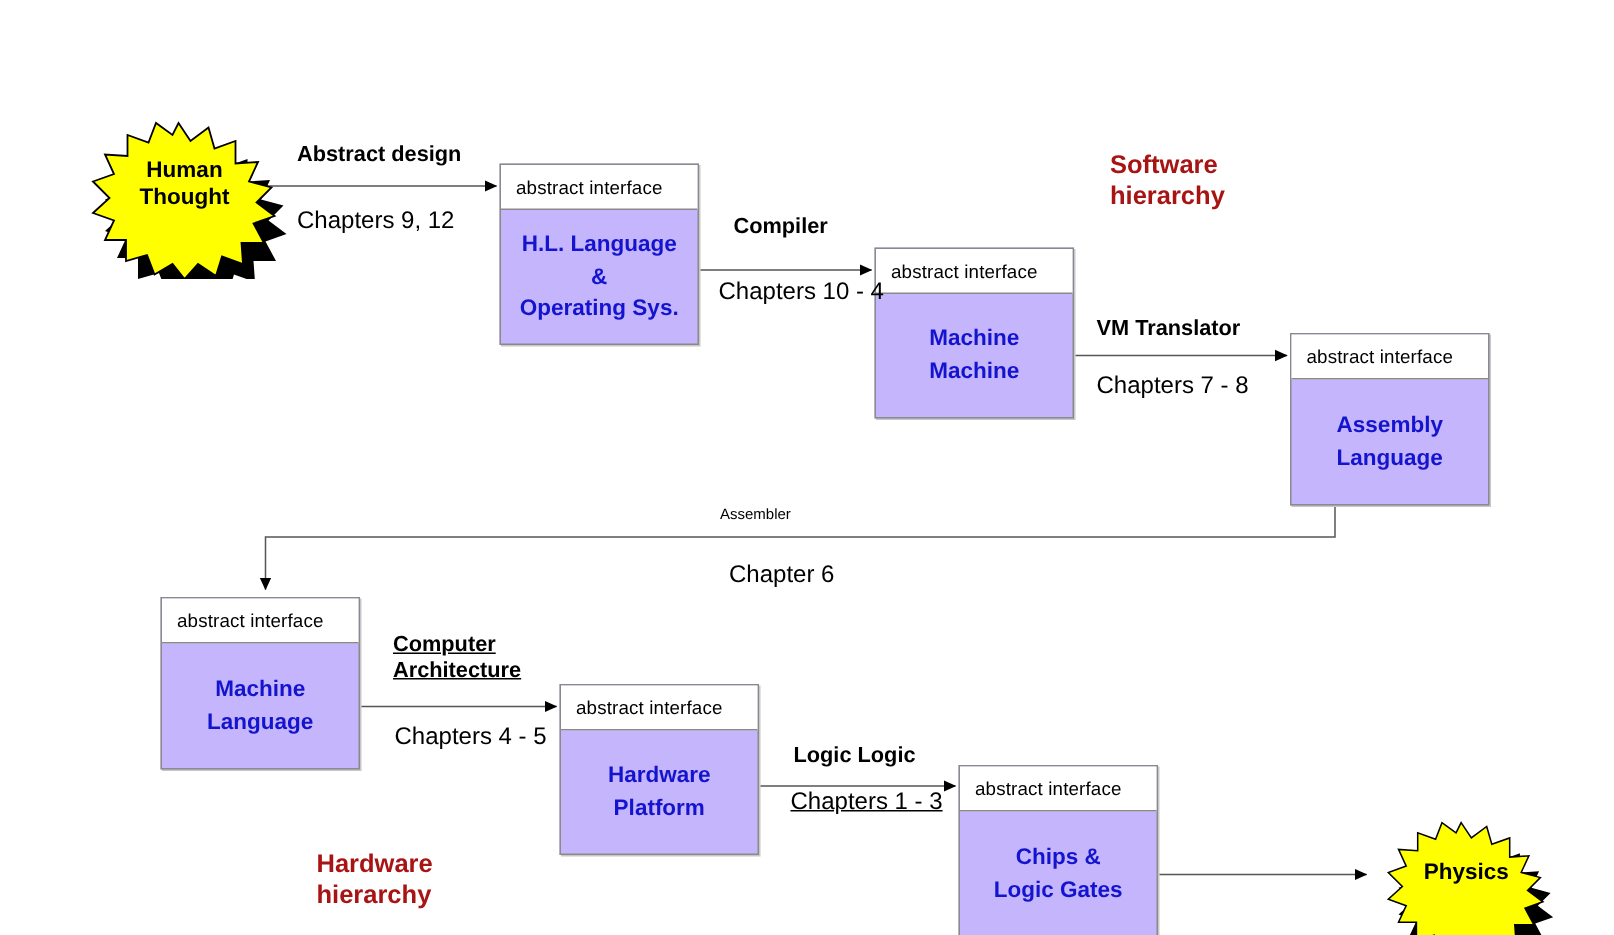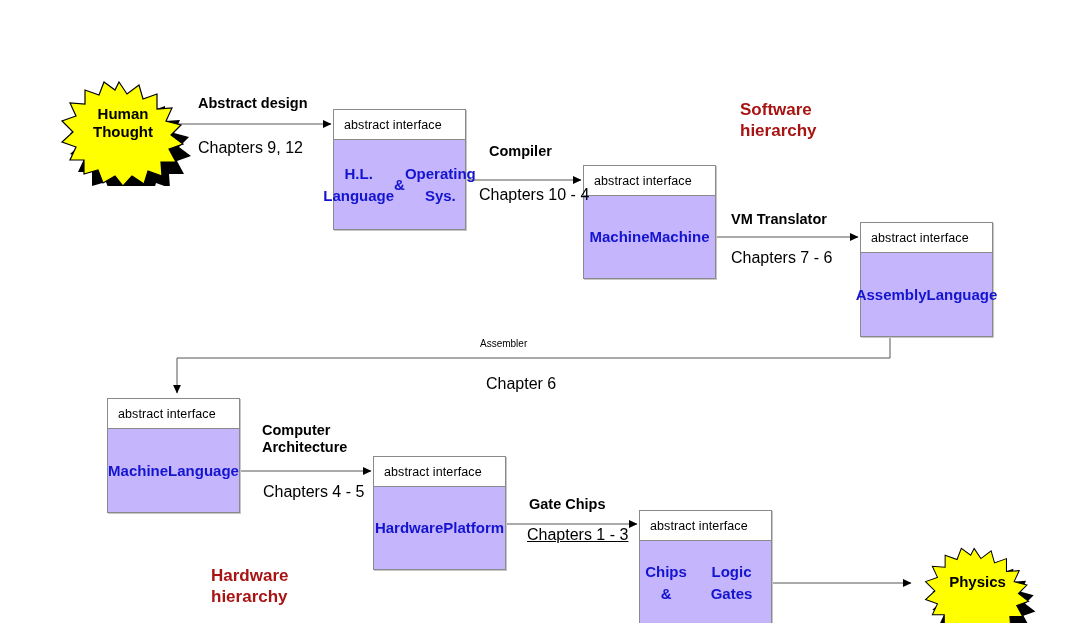--- a/index.html
+++ b/index.html
@@ -41,21 +41,21 @@
     display: flex;
     align-items: center;
     padding-left: 10px;
     font-size: 12.5px;
     color: #000000;
     letter-spacing: 0.1px;
   }
   .layer-box .body {
     height: calc(100% - 30px);
     display: flex;
-    flex-direction: row;
+    flex-direction: column;
     align-items: center;
     justify-content: center;
     color: #1414cf;
     font-weight: bold;
     font-size: 15px;
     line-height: 1.45;
     text-align: center;
   }
   .edge-label {
     position: absolute;
@@ -205,32 +205,32 @@
     </div>
   </div>
 
   <div class="edge-label" style="left:198px; top:63px;">Abstract design</div>
   <div class="edge-sub" style="left:198px; top:107px;">Chapters 9, 12</div>
 
   <div class="edge-label" style="left:489px; top:111px;">Compiler</div>
   <div class="edge-sub" style="left:479px; top:154px;">Chapters 10 - 4</div>
 
   <div class="edge-label" style="left:731px; top:179px;">VM Translator</div>
-  <div class="edge-sub" style="left:731px; top:217px;">Chapters 7 - 6</div>
+  <div class="edge-sub" style="left:731px; top:217px;">Chapters 7 - 8</div>
 
   <div class="edge-sub" style="left:480px; top:306px; font-size:10px;">Assembler</div>
   <div class="edge-sub" style="left:486px; top:343px;">Chapter 6</div>
 
-  <div class="edge-label" style="left:262px; top:390px;">
+  <div class="edge-label" style="left:262px; top:390px;text-decoration:underline;">
     <span>Computer</span><br>
     <span>Architecture</span>
   </div>
   <div class="edge-sub" style="left:263px; top:451px;">Chapters  4 - 5</div>
 
-  <div class="edge-label" style="left:529px; top:464px;">Gate Chips</div>
+  <div class="edge-label" style="left:529px; top:464px;">Logic Logic</div>
   <div class="edge-sub" style="left:527px; top:494px;text-decoration:underline;">Chapters  1 - 3</div>
 
 
   <div class="hier-label" style="left:740px; top:67px;">
     <span>Software</span><br>
     <span>hierarchy</span>
   </div>
 
   <div class="hier-label" style="left:211px; top:533px;">
     <span>Hardware</span><br>

